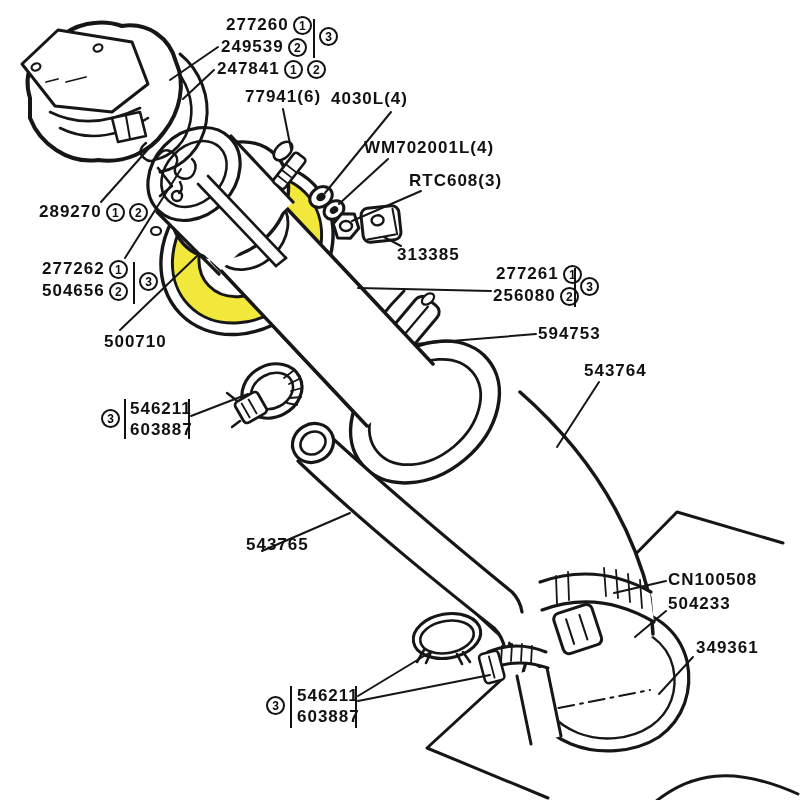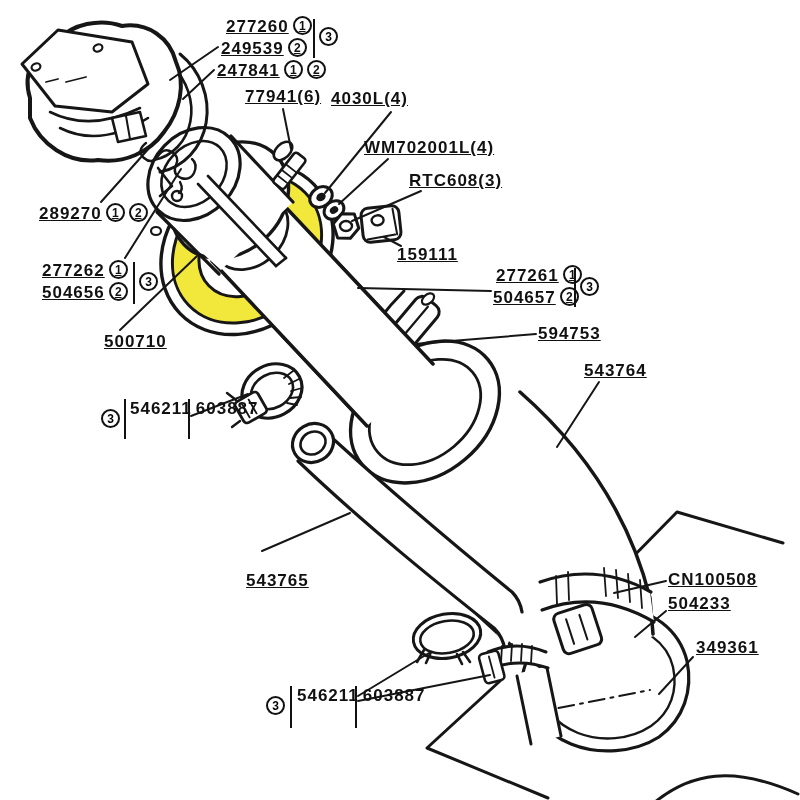--- a/index.html
+++ b/index.html
@@ -3,35 +3,35 @@
 <meta charset="utf-8">
 <style>
   html,body{margin:0;padding:0;}
   body{
     width:800px;height:800px;position:relative;background:#ffffff;
     font-family:"Liberation Sans",sans-serif;overflow:hidden;
   }
   #stage{position:absolute;left:0;top:0;width:800px;height:800px;}
   svg{display:block;}
   .lbl{
-    position:absolute;display:flex;align-items:flex-end;gap:4px;
+    position:absolute;display:flex;align-items:flex-start;gap:4px;
     font-weight:700;font-size:17px;letter-spacing:1px;color:#111;
-    white-space:nowrap;line-height:1;z-index:5;text-decoration:underline;
+    white-space:nowrap;line-height:1;z-index:5;
   }
   .lbl .pt{display:inline-block;}
   .badge{
     display:inline-flex;align-items:center;justify-content:center;
     width:19px;height:19px;border:2.2px solid #111;border-radius:50%;
     font-size:12px;font-weight:700;letter-spacing:0;box-sizing:border-box;
     background:#fff;flex:0 0 auto;
   }
   .badge.lone{position:absolute;z-index:5;}
   .vbar{position:absolute;width:2.4px;background:#111;z-index:5;}
   .stack{
-    position:absolute;display:flex;flex-direction:row;gap:4px;z-index:5;
+    position:absolute;display:flex;flex-direction:column;gap:4px;z-index:5;
     font-weight:700;font-size:17px;letter-spacing:1px;color:#111;line-height:1;
   }
 </style>
 </head>
 <body>
 
 <div id="stage">
 <svg width="800" height="800" viewBox="0 0 800 800" stroke="#161616" fill="none" stroke-linecap="round" stroke-linejoin="round">
 
   <g>
@@ -277,21 +277,21 @@
 <div class="lbl" style="left:331px;top:90px">
   <span class="pt">4030L(4)</span>
 </div>
 <div class="lbl" style="left:364px;top:139px">
   <span class="pt">WM702001L(4)</span>
 </div>
 <div class="lbl" style="left:409px;top:172px">
   <span class="pt">RTC608(3)</span>
 </div>
 <div class="lbl" style="left:397px;top:246px">
-  <span class="pt">159111</span>
+  <span class="pt">313385</span>
 </div>
 
 <div class="lbl" style="left:39px;top:203px">
   <span class="pt">289270</span>
   <span class="badge">1</span>
   <span class="badge">2</span>
 </div>
 
 <div class="lbl" style="left:42px;top:260px">
   <span class="pt">277262</span>
@@ -306,42 +306,42 @@
 
 <div class="lbl" style="left:104px;top:333px">
   <span class="pt">500710</span>
 </div>
 
 <div class="lbl" style="left:496px;top:265px">
   <span class="pt">277261</span>
   <span class="badge">1</span>
 </div>
 <div class="lbl" style="left:493px;top:287px">
-  <span class="pt">504657</span>
+  <span class="pt">256080</span>
   <span class="badge">2</span>
 </div>
 <div class="vbar" style="left:574px;top:268px;height:39px"></div>
 <span class="badge lone" style="left:580px;top:277px">3</span>
 
 <div class="lbl" style="left:538px;top:325px">
   <span class="pt">594753</span>
 </div>
 <div class="lbl" style="left:584px;top:362px">
   <span class="pt">543764</span>
 </div>
 
 <span class="badge lone" style="left:101px;top:409px">3</span>
 <div class="vbar" style="left:124px;top:399px;height:40px"></div>
 <div class="stack" style="left:130px;top:400px">
   <span class="pt">546211</span>
   <span class="pt">603887</span>
 </div>
 <div class="vbar" style="left:188px;top:399px;height:40px"></div>
 
-<div class="lbl" style="left:246px;top:572px">
+<div class="lbl" style="left:246px;top:536px">
   <span class="pt">543765</span>
 </div>
 
 <div class="lbl" style="left:668px;top:571px">
   <span class="pt">CN100508</span>
 </div>
 <div class="lbl" style="left:668px;top:595px">
   <span class="pt">504233</span>
 </div>
 <div class="lbl" style="left:696px;top:639px">

